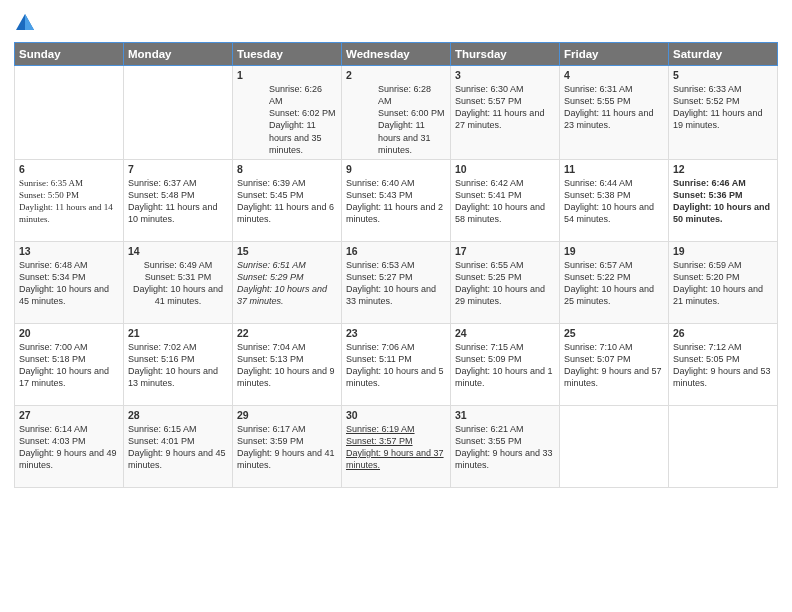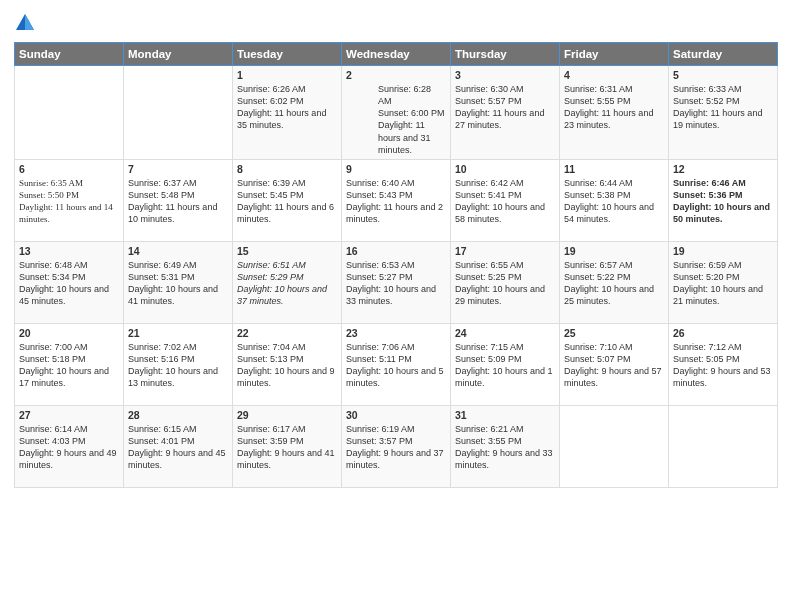--- a/index.html
+++ b/index.html
@@ -129,21 +129,21 @@
           <th>Friday</th>
           <th>Saturday</th>
         </tr>
     </thead>
     <tbody id="calendar-body">
     <tr>
           <td class="empty-cell"></td>
           <td class="empty-cell"></td>
           <td>
             <span class="day-number">1</span>
-            <div class="cell-content" style="white-space: pre-line;">Sunrise: 6:26 AM
+            <div class="cell-content" style="white-space: pre-line; margin-left: 32px;">Sunrise: 6:26 AM
 Sunset: 6:02 PM
 Daylight: 11 hours and 35 minutes.</div>
           </td>
           <td>
             <span class="day-number">2</span>
             <div class="cell-content" style="white-space: pre-line; margin-left: 32px;">Sunrise: 6:28 AM
 Sunset: 6:00 PM
 Daylight: 11 hours and 31 minutes.</div>
           </td>
           <td>
@@ -211,21 +211,21 @@
         </tr>
         <tr>
           <td>
             <span class="day-number">13</span>
             <div class="cell-content" style="white-space: pre-line;">Sunrise: 6:48 AM
 Sunset: 5:34 PM
 Daylight: 10 hours and 45 minutes.</div>
           </td>
           <td>
             <span class="day-number">14</span>
-            <div class="cell-content" style="white-space: pre-line;">Sunrise: 6:49 AM
+            <div class="cell-content" style="white-space: pre-line; text-align: center;">Sunrise: 6:49 AM
 Sunset: 5:31 PM
 Daylight: 10 hours and 41 minutes.</div>
           </td>
           <td>
             <span class="day-number">15</span>
             <div class="cell-content" style="white-space: pre-line; font-style: italic;">Sunrise: 6:51 AM
 Sunset: 5:29 PM
 Daylight: 10 hours and 37 minutes.</div>
           </td>
           <td>
@@ -311,21 +311,21 @@
 Daylight: 9 hours and 45 minutes.</div>
           </td>
           <td>
             <span class="day-number">29</span>
             <div class="cell-content" style="white-space: pre-line;">Sunrise: 6:17 AM
 Sunset: 3:59 PM
 Daylight: 9 hours and 41 minutes.</div>
           </td>
           <td>
             <span class="day-number">30</span>
-            <div class="cell-content" style="white-space: pre-line;">Sunrise: 6:19 AM
+            <div class="cell-content" style="white-space: pre-line; text-decoration: underline;">Sunrise: 6:19 AM
 Sunset: 3:57 PM
 Daylight: 9 hours and 37 minutes.</div>
           </td>
           <td>
             <span class="day-number">31</span>
             <div class="cell-content" style="white-space: pre-line;">Sunrise: 6:21 AM
 Sunset: 3:55 PM
 Daylight: 9 hours and 33 minutes.</div>
           </td>
           <td class="empty-cell"></td>

